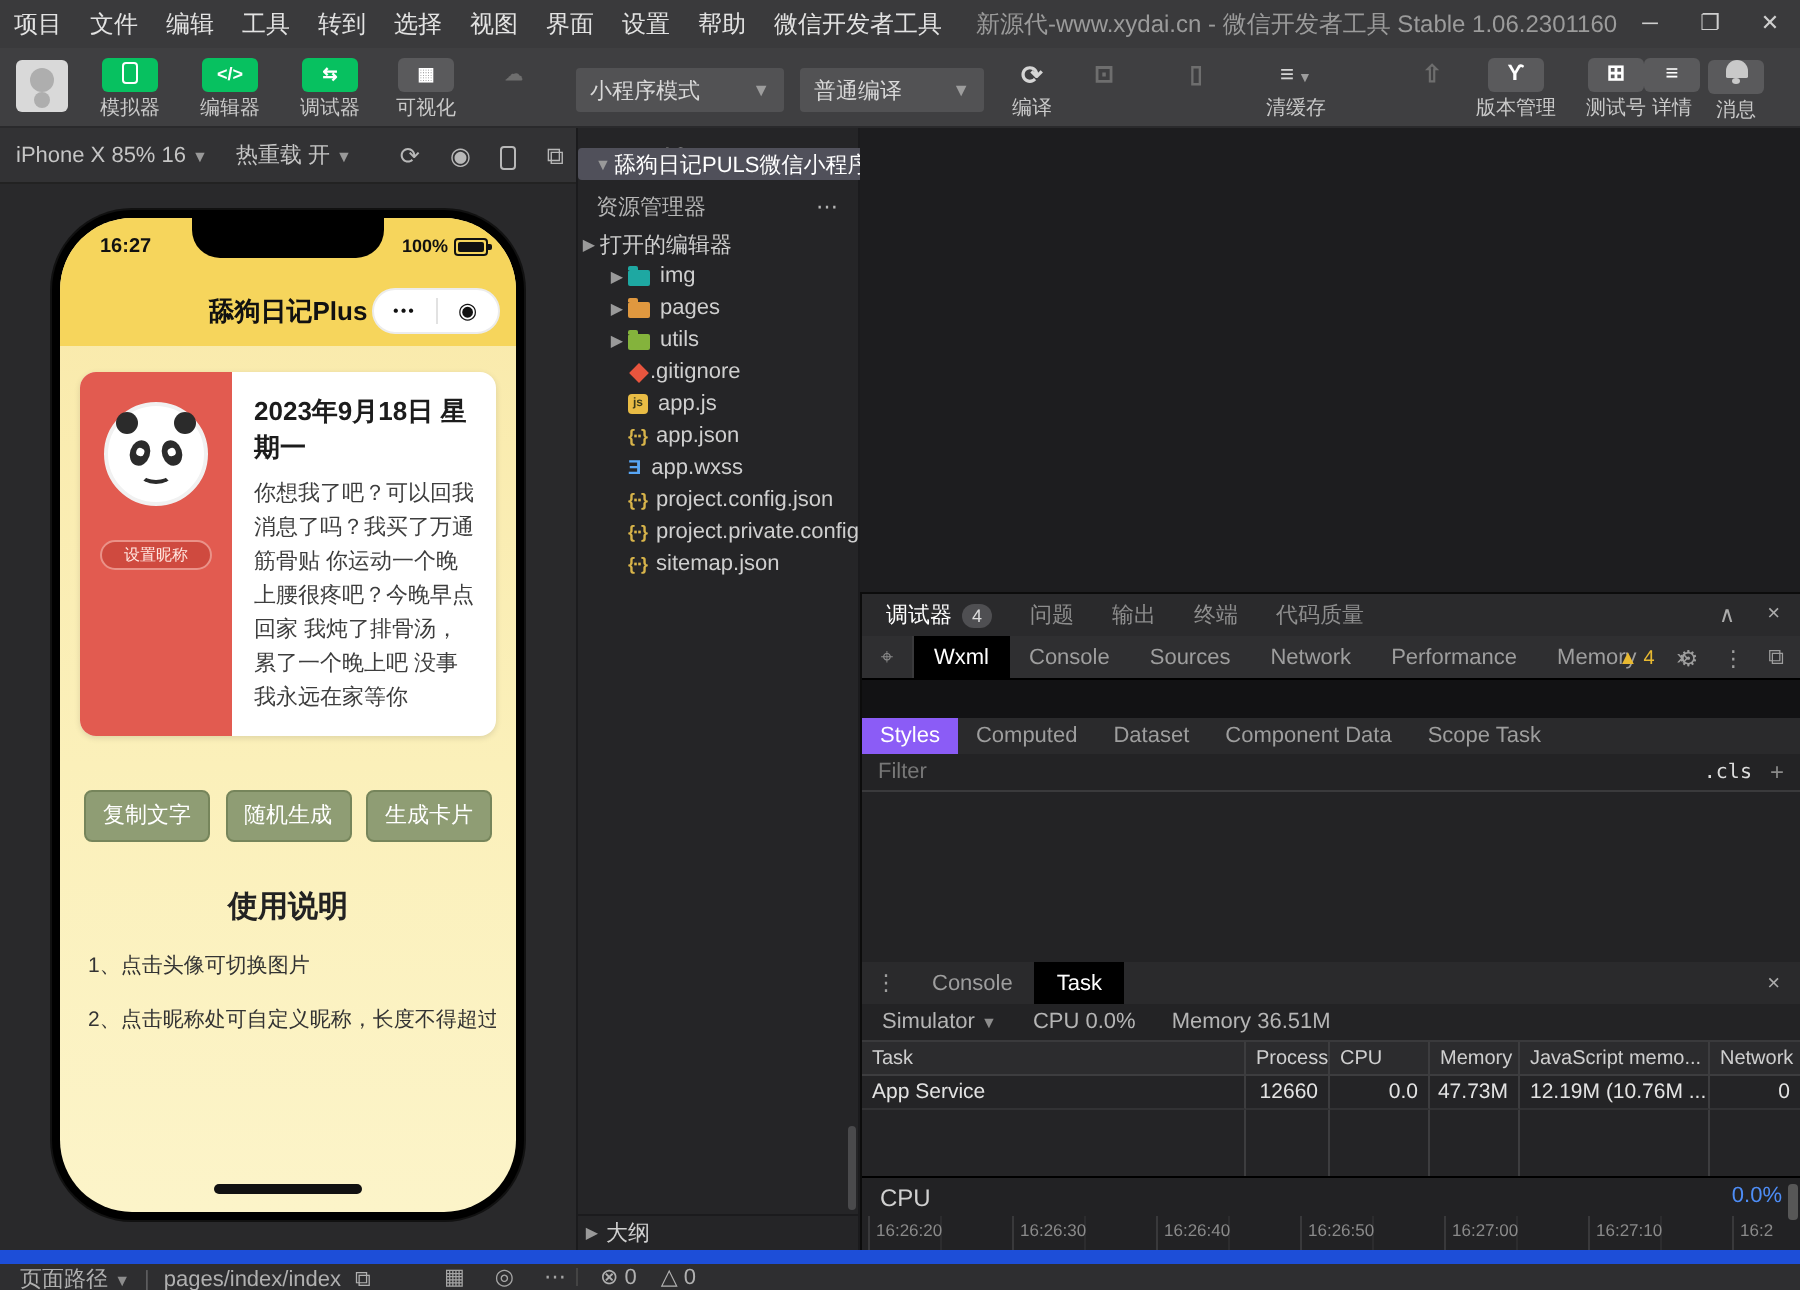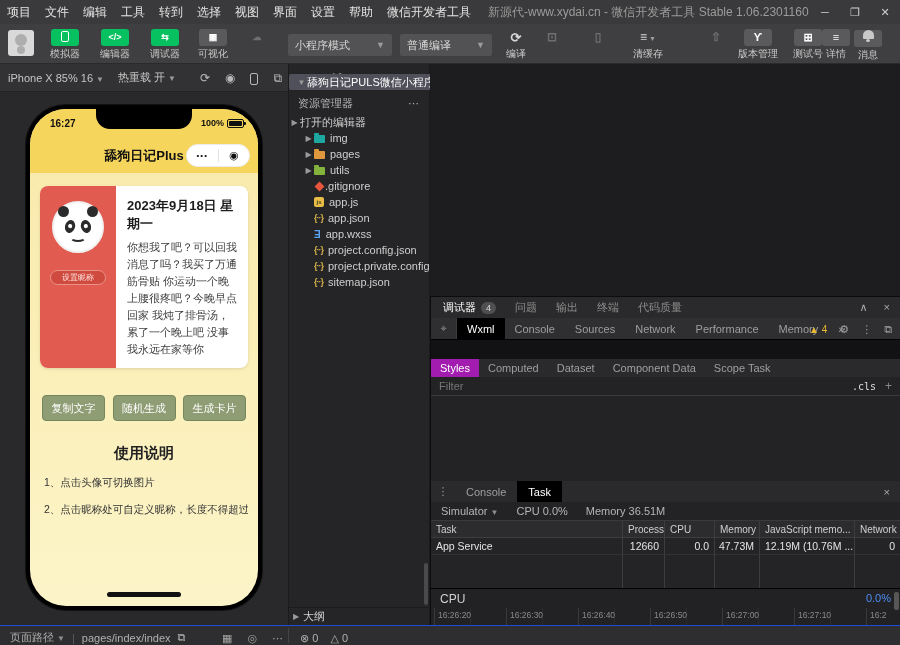--- a/index.html
+++ b/index.html
@@ -110,21 +110,21 @@
   .dbg-right { position:absolute; right:10px; display:flex; gap:16px; color:#ababab; font-size:11px; }
   .devtools-tabs { height:22px; background:#2f2f31; border-bottom:1px solid #000; display:flex; align-items:stretch; font-size:11px; color:#9e9e9e; flex:none; position:relative; }
   .insp { width:26px; display:flex; align-items:center; justify-content:center; color:#8a8a8a; border-right:1px solid #3a3a3c; }
   .dtab { padding:0 10px; display:flex; align-items:center; }
   .dtab.active { background:#000; color:#fff; }
   .dt-right { position:absolute; right:8px; top:0; height:22px; display:flex; align-items:center; gap:12px; }
   .warn { color:#e8b931; font-size:10px; }
   .wxml-area { height:19px; background:#121214; flex:none; }
   .styles-tabs { height:18px; background:#2a2a2c; display:flex; align-items:stretch; font-size:11px; color:#9e9e9e; flex:none; }
   .stab { padding:0 9px; display:flex; align-items:center; }
-  .stab.active { background:#a21caf; color:#fff; }
+  .stab.active { background:#8b5cf6; color:#fff; }
   .filter-row { height:19px; background:#232325; border-bottom:1px solid #3a3a3c; display:flex; align-items:center; padding:0 8px; flex:none; }
   .filter-input { flex:1; background:transparent; border:none; outline:none; color:#bbb; font-size:11px; font-family:"Liberation Sans",sans-serif; }
   .filter-input::placeholder { color:#777; }
   .cls-lbl { color:#ddd; font-size:10px; font-family:"DejaVu Sans Mono",monospace; }
   .plus-lbl { color:#8a8a8a; margin-left:9px; font-size:12px; }
   .styles-empty { height:85px; background:#232325; flex:none; }
   .task-hdr { height:21px; background:#2a2a2c; display:flex; align-items:stretch; font-size:11px; color:#9e9e9e; flex:none; position:relative; }
   .kebab { width:24px; display:flex; align-items:center; justify-content:center; color:#9e9e9e; }
   .ttab { padding:0 11px; display:flex; align-items:center; }
   .ttab.active { background:#000; color:#fff; }
@@ -138,21 +138,21 @@
   .cpu-sec { flex:1; border-top:1px solid #000; background:#222224; position:relative; }
   .cpu-head { display:flex; justify-content:space-between; padding:3px 9px 0; font-size:12px; color:#d0d0d0; }
   .cpu-val { color:#4e8df6; font-size:11px; }
   .cpu-grid { position:absolute; left:0; right:7px; top:19px; bottom:0; overflow:hidden; }
   .gl { position:absolute; top:0; bottom:0; width:1px; background:#39393b; }
   .gl.minor { background:#2c2c2e; }
   .gtick { position:absolute; top:2px; font-size:8.5px; color:#8a8a8a; white-space:nowrap; }
   .cpu-scroll { position:absolute; right:1px; top:3px; width:5px; height:18px; background:#575757; border-radius:2px; }
 
   
-  .statusbar { left:0; top:625px; width:900px; height:20px; background:#2e2e30; border-top:1px solid #1d4ed8; display:flex; align-items:flex-end; font-size:11px; color:#b0b0b0; }
+  .statusbar { left:0; top:625px; width:900px; height:20px; background:#2e2e30; border-top:7px solid #1d4ed8; display:flex; align-items:flex-start; font-size:11px; color:#b0b0b0; }
   .sb-left { display:flex; align-items:center; gap:7px; padding-left:10px; }
   .sb-div { color:#5c5c5e; }
   .sb-icons { position:absolute; left:222px; display:flex; gap:15px; color:#a5a5a5; font-size:11px; }
   .sb-sep { position:absolute; left:288px; top:2px; bottom:2px; width:1px; background:#444; }
   .sb-counts { position:absolute; left:300px; display:flex; gap:12px; color:#b0b0b0; }
 </style>
 </head>
 <body>
 
 <div class="abs titlebar">

